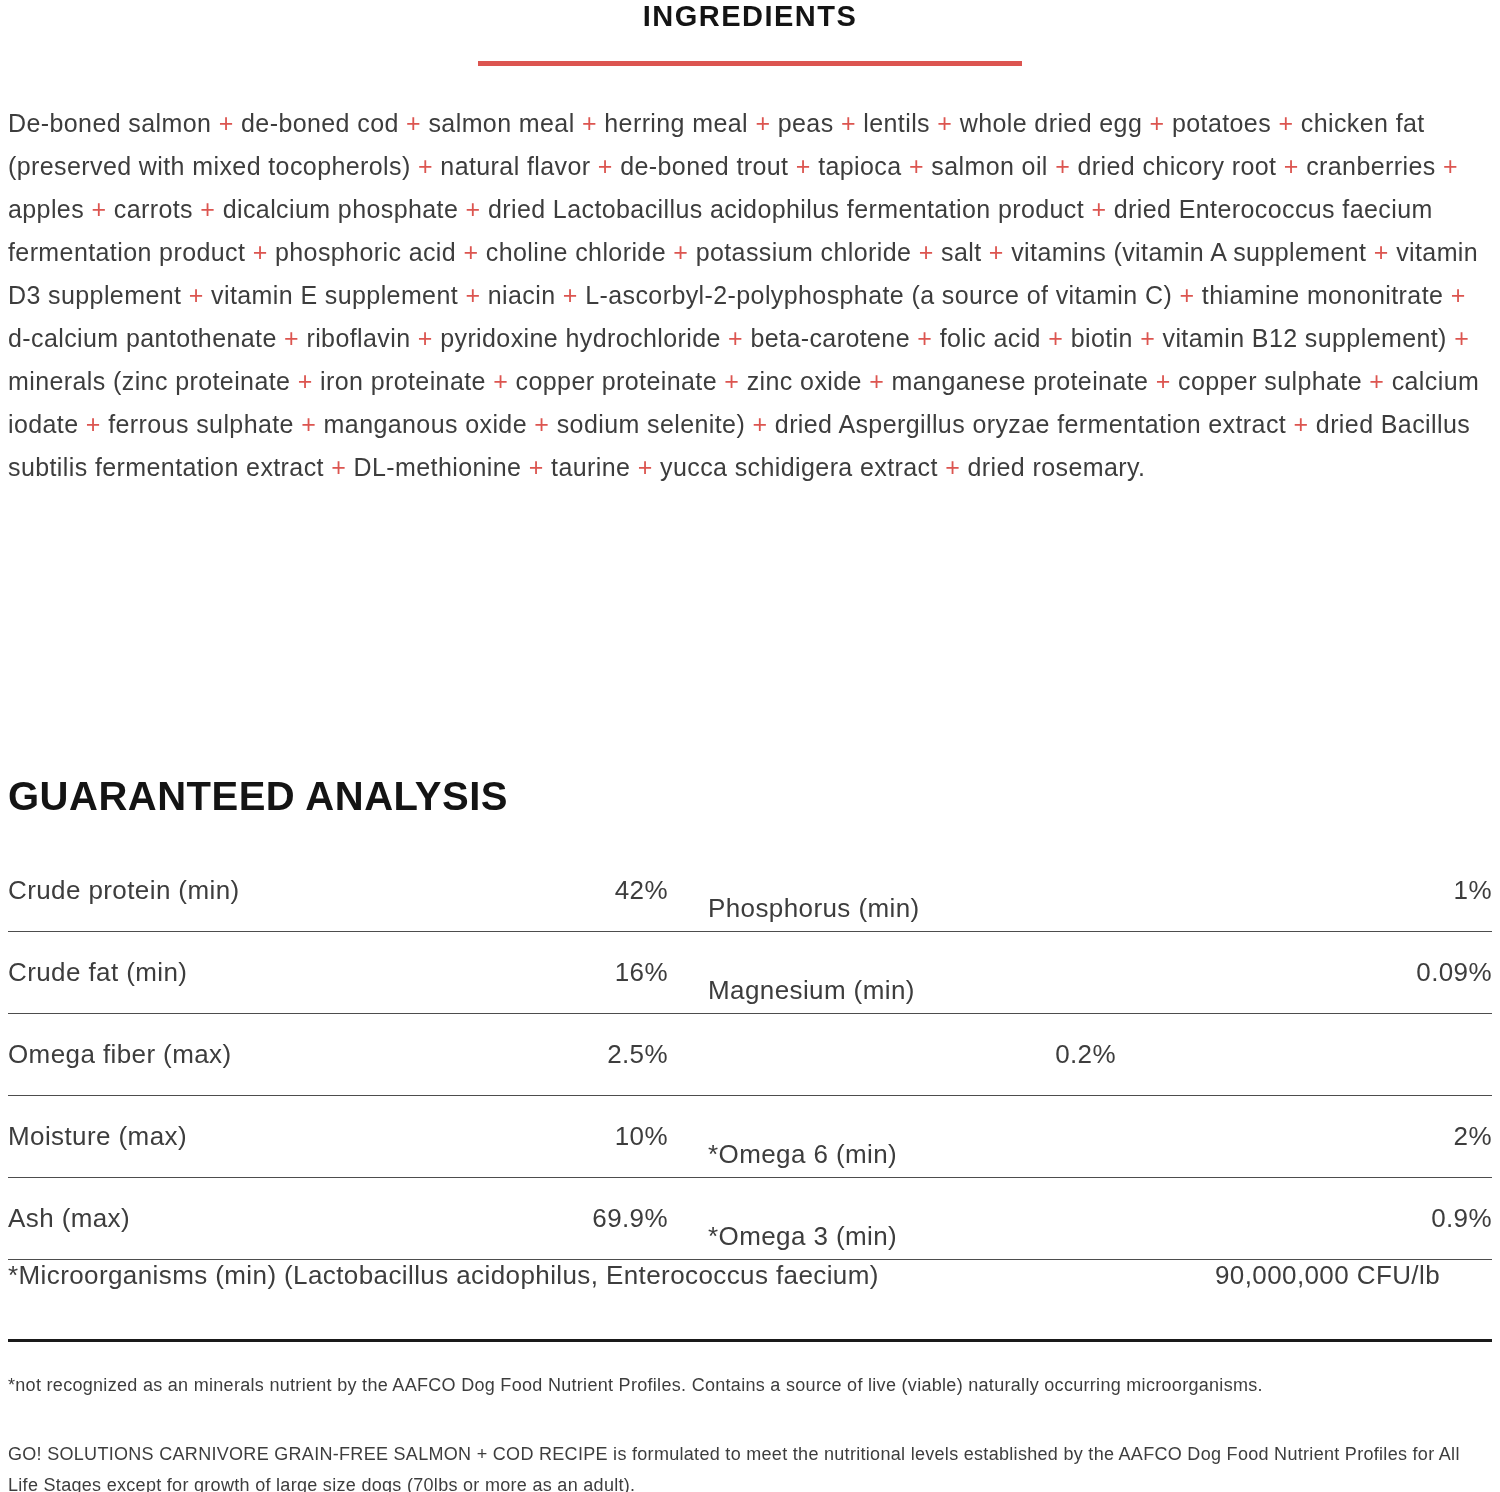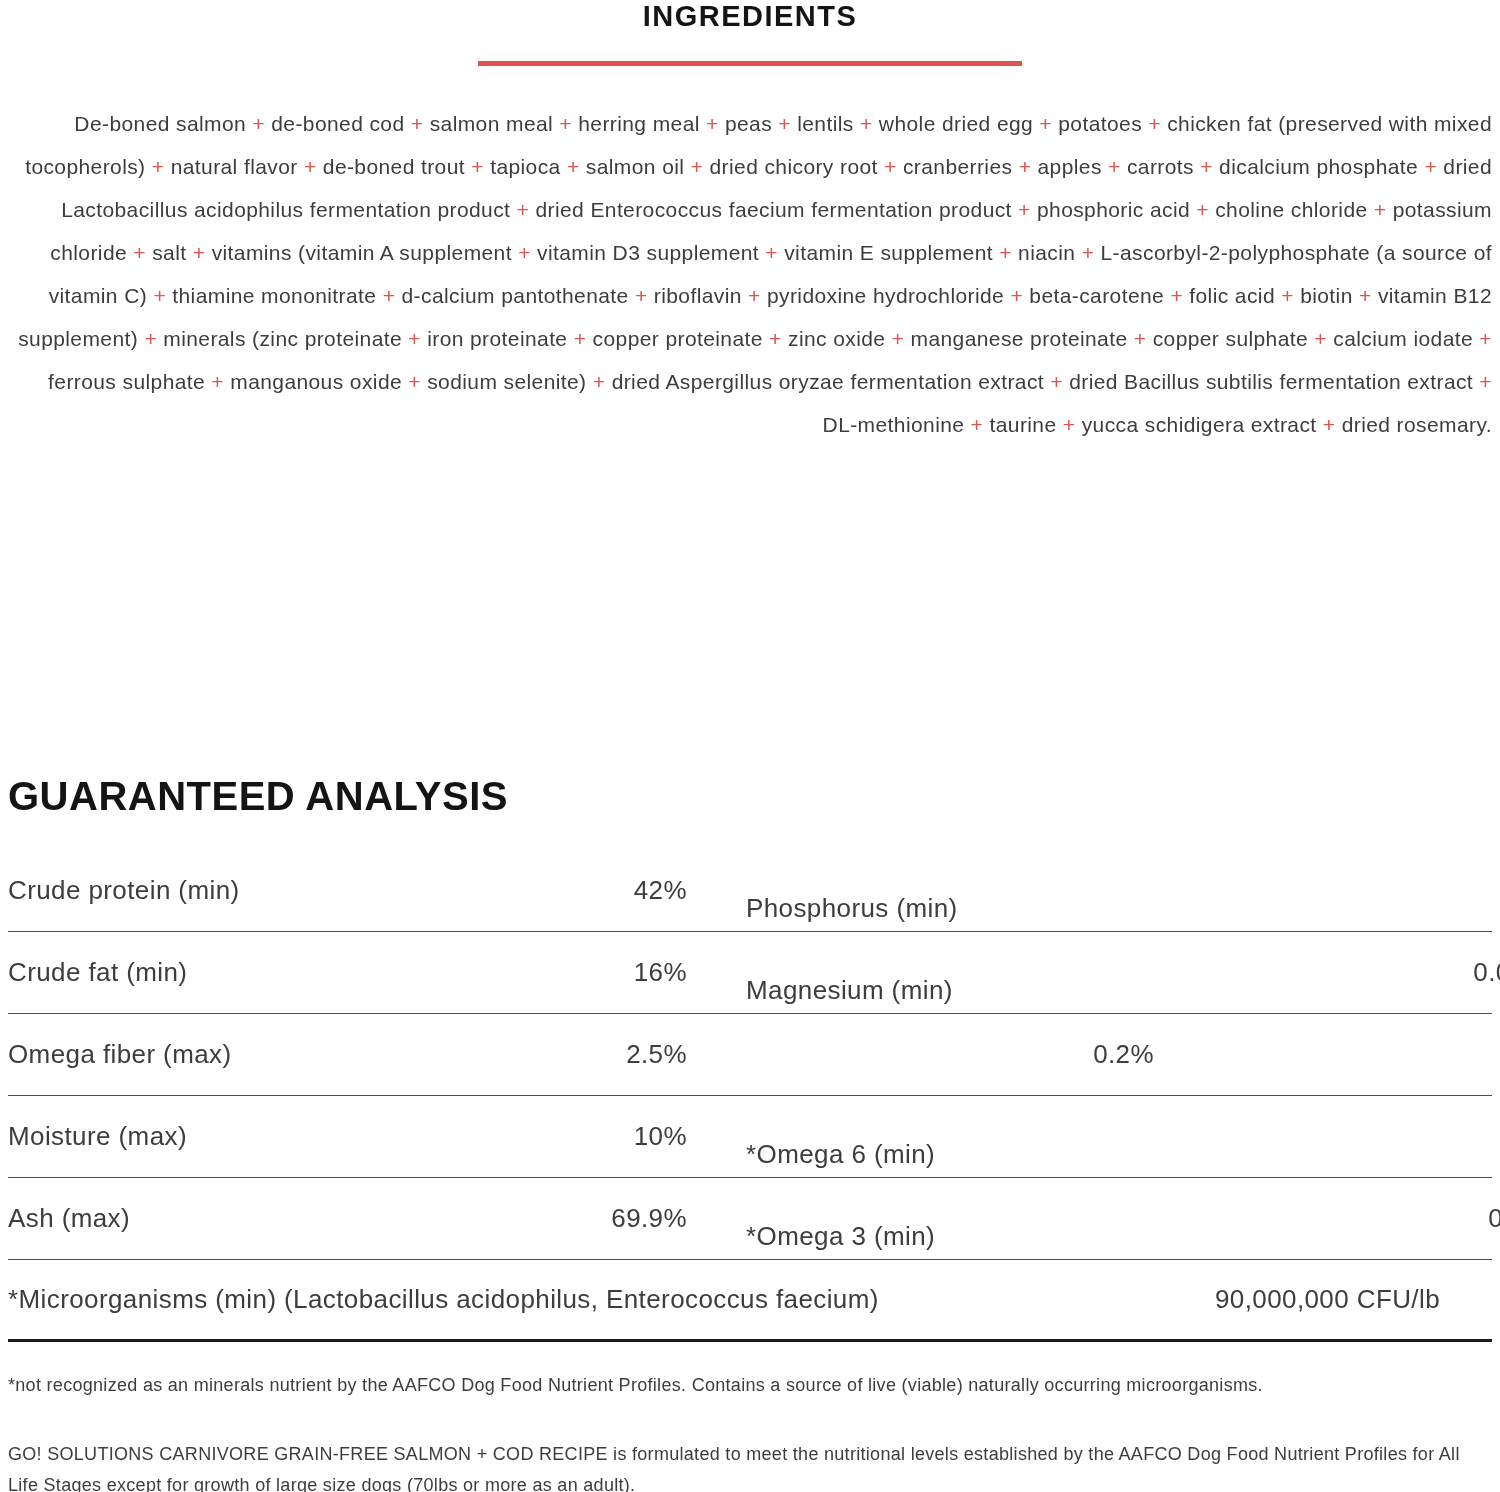--- a/index.html
+++ b/index.html
@@ -32,22 +32,22 @@
     color: var(--heading);
   }
   .title-rule {
     width: 544px;
     height: 5px;
     margin: 30px auto 0;
     background: var(--accent);
   }
   .ing-text {
     margin: 36px 0 0;
-    text-align: right;
-    font-size: 21px;
+    text-align: left;
+    font-size: 25px;
     line-height: 43px;
     letter-spacing: 0.4px;
     color: var(--text);
   }
   .ing-text .plus { color: var(--accent); }
 
   
   .ga-title {
     margin: 0;
     font-size: 40px;
@@ -58,29 +58,27 @@
   }
   .ga-table { margin-top: 33px; }
   .ga-row {
     display: grid;
     grid-template-columns: 400px 260px 448px 376px;
     align-items: center;
     height: 82px;
     border-bottom: 1px solid var(--divider);
     font-size: 26px;
     letter-spacing: 0.4px;
-    gap: 19px;
   }
   .ga-cell.label { text-align: left; }
   .ga-cell.label.right { padding-left: 40px; margin-top: 35px; }
   .ga-cell.value { text-align: right; }
 
   .micro-row {
     display: flex;
-    align-items: center;
     justify-content: space-between;
     height: 82px;
     border-bottom: 3px solid var(--divider-heavy);
     font-size: 26px;
     letter-spacing: 0.4px;
   }
   .micro-row .micro-value { margin-right: 52px; }
 
   
   .footnote-1 {

